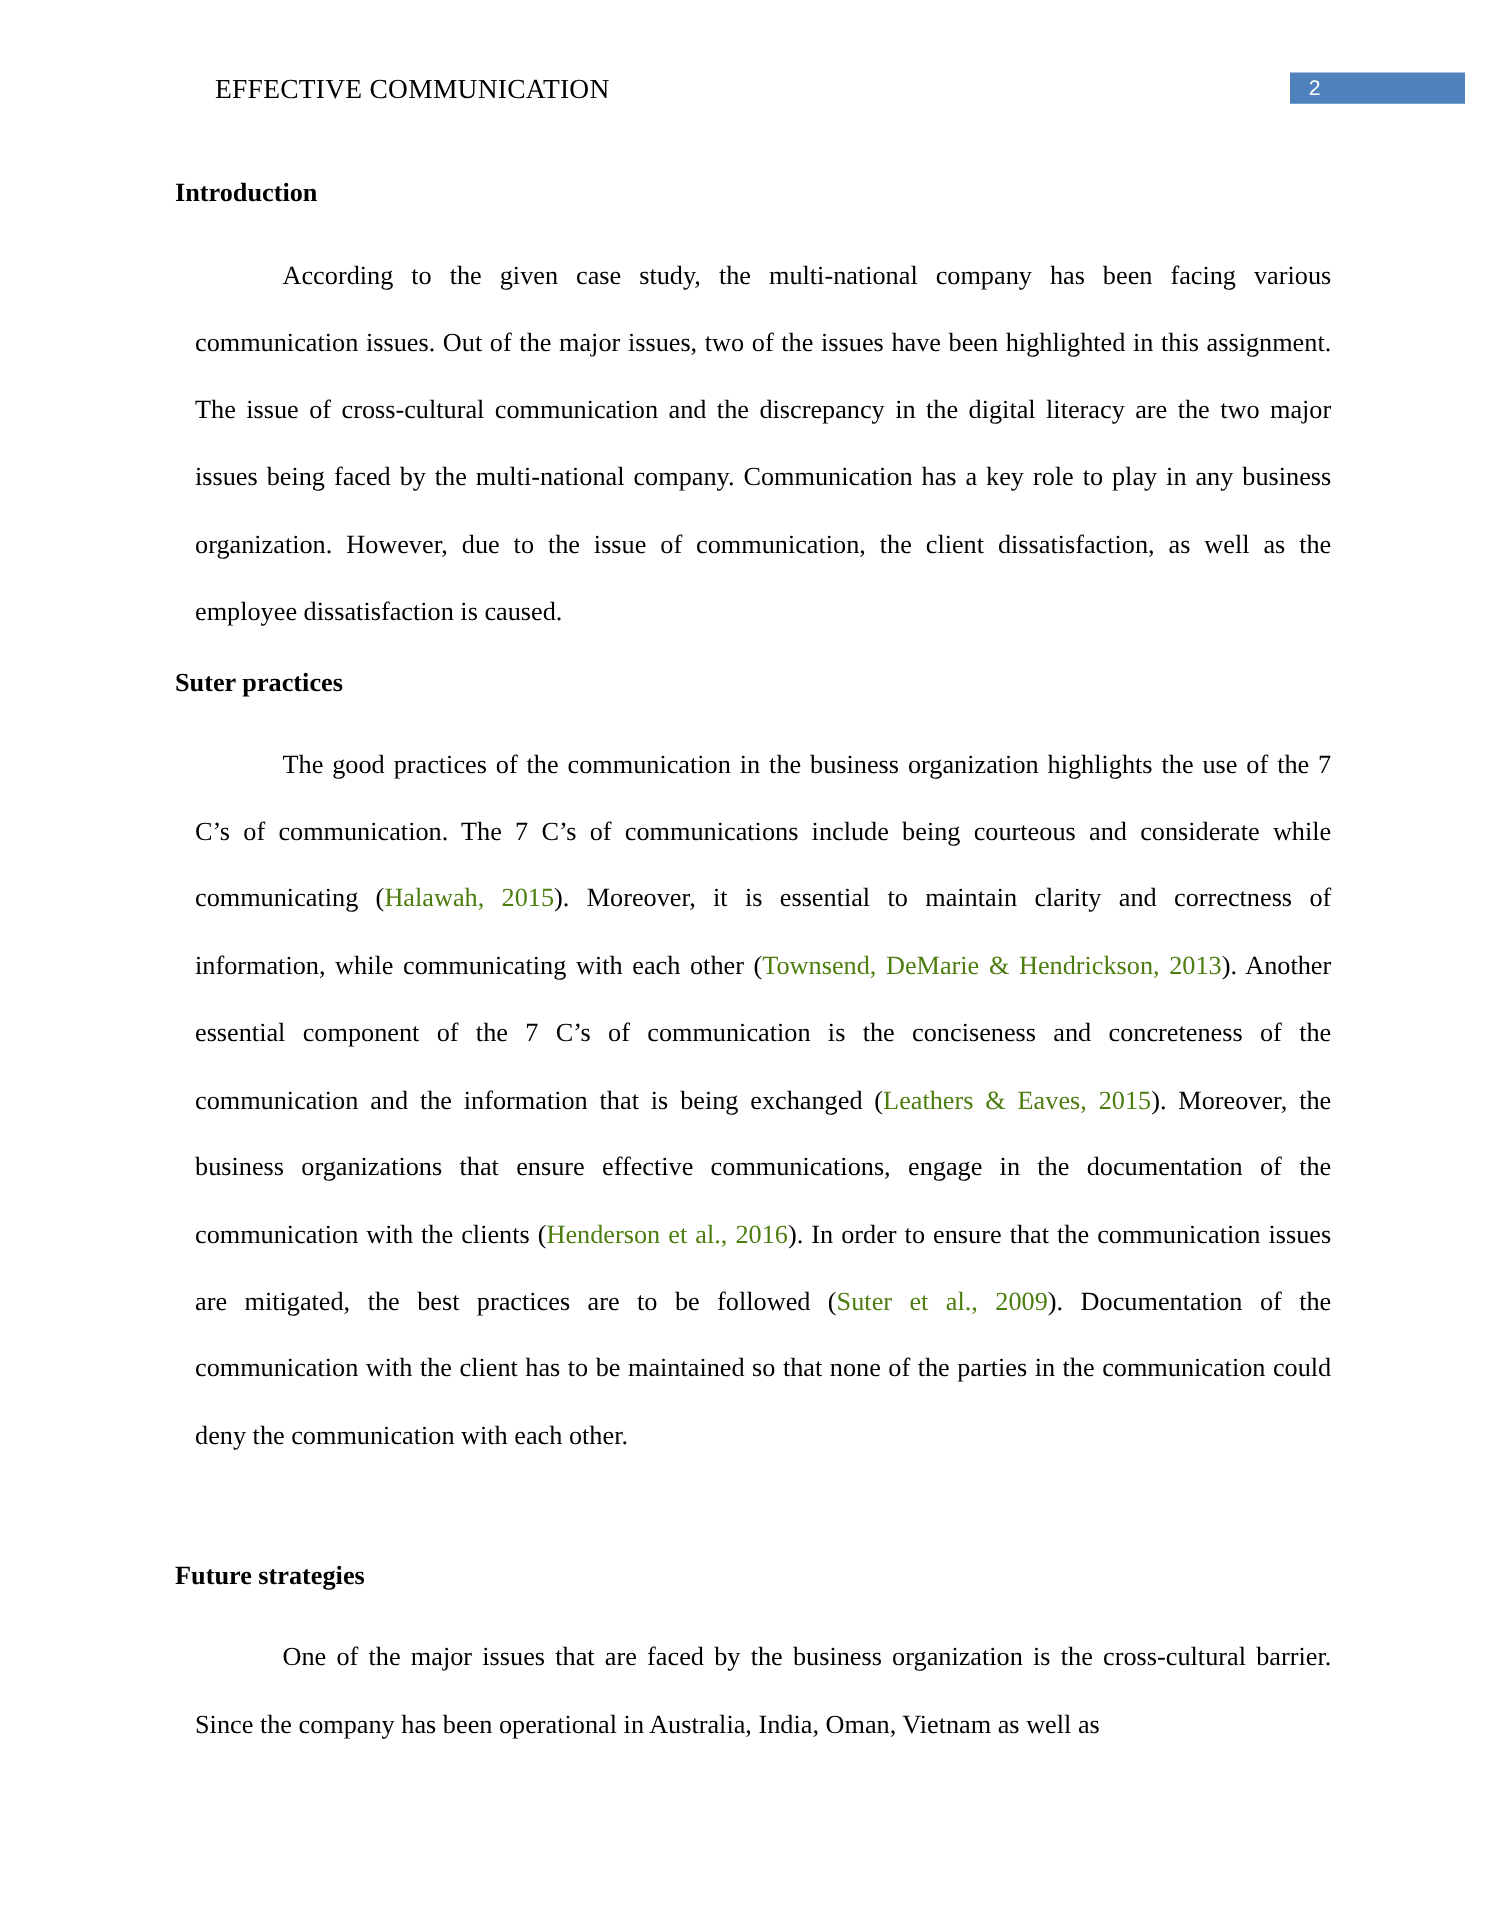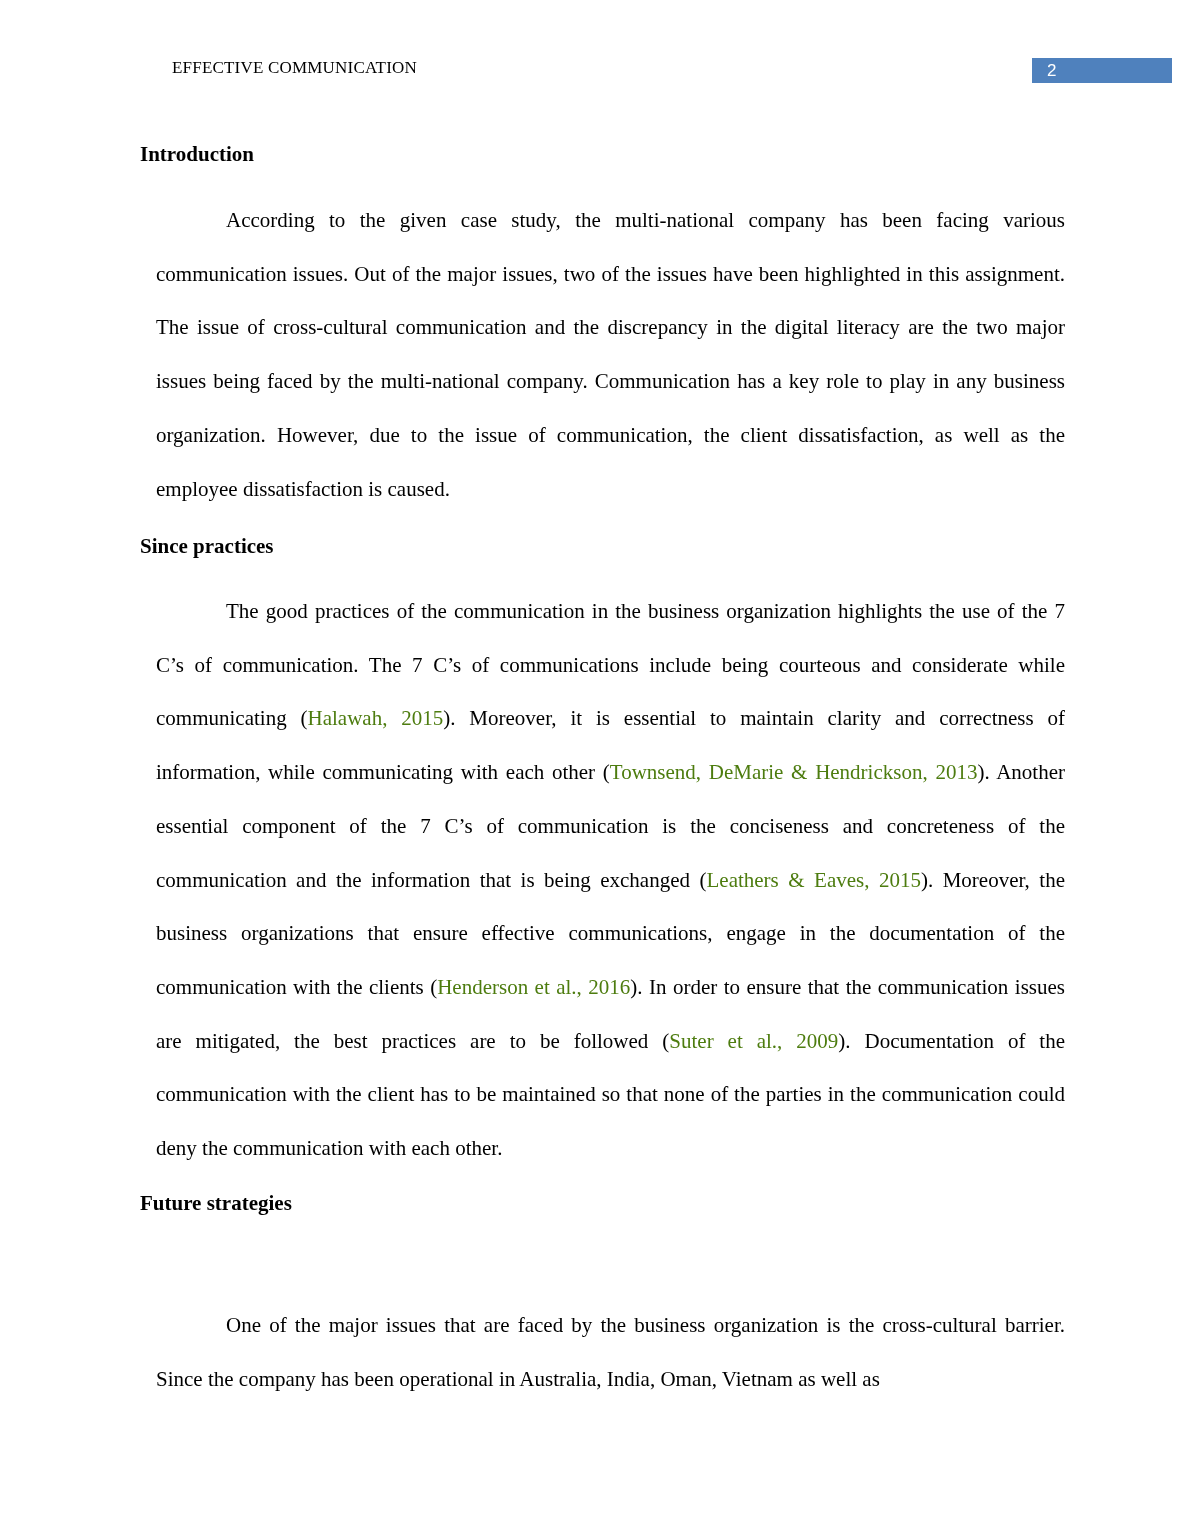--- a/index.html
+++ b/index.html
@@ -1,18 +1,18 @@
 <!DOCTYPE html>
 <html><head>
 <meta charset="utf-8">
 <style>
   html, body { margin: 0; padding: 0; background: #ffffff; }
   body { width: 1190px; height: 1540px; position: relative; overflow: hidden;
     font-family: "Liberation Serif", serif; color: #000; }
-  .header-title { position: absolute; left: 172px; top: 58px; font-size: 17px; letter-spacing: 0.2px; }
+  .header-title { position: absolute; left: 172px; top: 58px; font-size: 22px; letter-spacing: 0.2px; }
   .page-num { position: absolute; left: 1032px; top: 58px; width: 140px; height: 25px;
     background: #4f81bd; color: #fff; font-family: "Liberation Sans", sans-serif; font-size: 17px;
     box-sizing: border-box; padding-left: 15px; line-height: 25px; }
   .body { position: absolute; left: 140px; top: 0; width: 909px; }
   h2 { position: absolute; margin: 0; font-size: 21px; font-weight: bold; left: 0; }
   p.para { position: absolute; left: 0; margin: 16px; width: 909px; font-size: 21px; line-height: 53.7px;
     text-align: justify; text-indent: 70px; }
   .cite { color: #4d7c0f; }
 </style>
 </head>
@@ -20,18 +20,18 @@
 
 <div>
   <div class="header-title">EFFECTIVE COMMUNICATION</div>
   <div class="page-num">2</div>
 </div>
 
 <div class="body">
   <h2 style="top:142px">Introduction</h2>
   <p class="para" style="top:178px"><span>According to the given case study, the multi-national company has been facing various communication issues. Out of the major issues, two of the issues have been highlighted in this assignment. The issue of cross-cultural communication and the discrepancy in the digital literacy are the two major issues being faced by the multi-national company. Communication has a key role to play in any business organization. However, due to the issue of communication, the client dissatisfaction, as well as the employee dissatisfaction is caused.</span></p>
 
-  <h2 style="top:534px">Since practices</h2>
+  <h2 style="top:534px">Suter practices</h2>
   <p class="para" style="top:569px"><span>The good practices of the communication in the business organization highlights the use of the 7 C’s of communication. The 7 C’s of communications include being courteous and considerate while communicating (</span><span class="cite">Halawah, 2015</span><span>). Moreover, it is essential to maintain clarity and correctness of information, while communicating with each other (</span><span class="cite">Townsend, DeMarie &amp; Hendrickson, 2013</span><span>). Another essential component of the 7 C’s of communication is the conciseness and concreteness of the communication and the information that is being exchanged (</span><span class="cite">Leathers &amp; Eaves, 2015</span><span>). Moreover, the business organizations that ensure effective communications, engage in the documentation of the communication with the clients (</span><span class="cite">Henderson et al., 2016</span><span>). In order to ensure that the communication issues are mitigated, the best practices are to be followed (</span><span class="cite">Suter et al., 2009</span><span>). Documentation of the communication with the client has to be maintained so that none of the parties in the communication could deny the communication with each other.</span></p>
 
-  <h2 style="top:1191px">Future strategies</h2>
+  <h2 style="top:1248px">Future strategies</h2>
   <p class="para" style="top:1283px"><span>One of the major issues that are faced by the business organization is the cross-cultural barrier. Since the company has been operational in Australia, India, Oman, Vietnam as well as</span></p>
 </div>
 
 </body></html>

